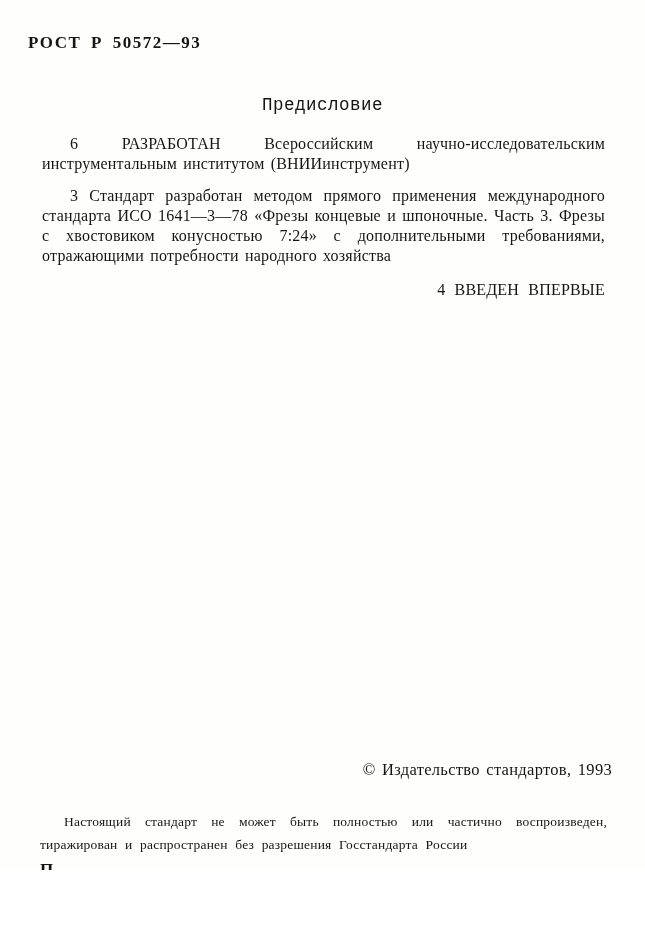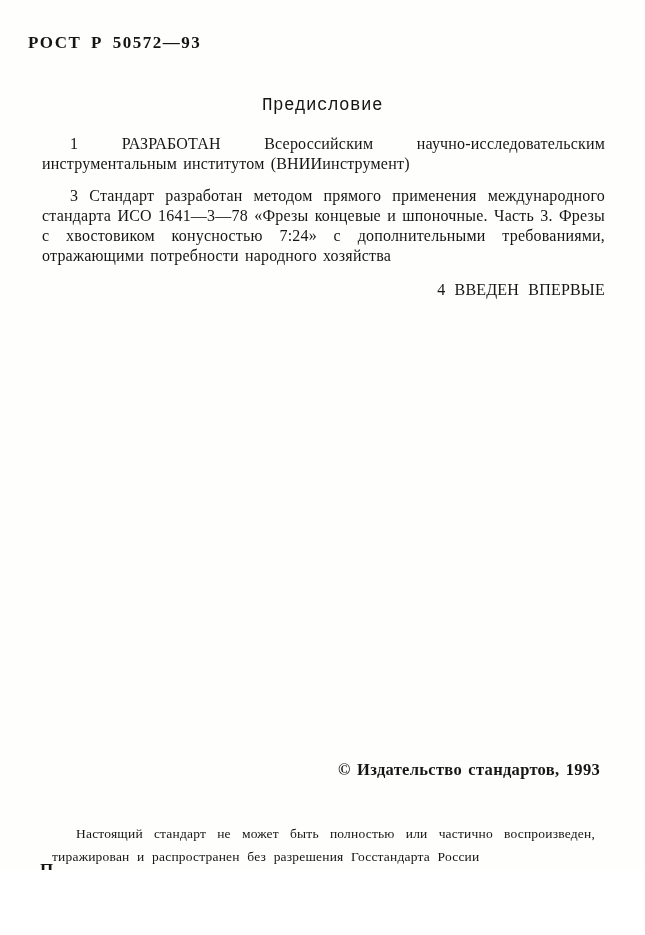--- a/index.html
+++ b/index.html
@@ -53,58 +53,57 @@
     word-spacing: 2px;
   }
   .para.last {
     margin-top: 14px;
     text-align: right;
     word-spacing: 5px;
   }
   .copyright {
     position: absolute;
     top: 760px;
-    right: 45px;
+    right: 33px;
     font-size: 16.5px;
     letter-spacing: 0.3px;
     word-spacing: 2px;
-    font-weight: bold;
   }
   .legal {
     position: absolute;
     top: 810px;
     left: 40px;
     right: 38px;
     font-size: 13.5px;
     line-height: 23px;
     text-align: justify;
     text-indent: 24px;
     letter-spacing: 0.2px;
     word-spacing: 4px;
-    margin: 12px;
+    margin: 0;
   }
   .page-marker {
     position: absolute;
     top: 860px;
     left: 40px;
     font-size: 17px;
     font-weight: 600;
   }
 </style>
 </head>
 <body>
 
 <div class="page">
 
   <div class="doc-header">РОСТ Р 50572—93</div>
 
   <h1 class="doc-title">Предисловие</h1>
 
   <div class="content">
-    <p class="para">1 РАЗРАБОТАН Всероссийским научно-исследовательским инструментальным институтом (ВНИИинструмент)</p>
+    <p class="para">6 РАЗРАБОТАН Всероссийским научно-исследовательским инструментальным институтом (ВНИИинструмент)</p>
     <p class="para">3 Стандарт разработан методом прямого применения международного стандарта ИСО 1641—3—78 «Фрезы концевые и шпоночные. Часть 3. Фрезы с хвостовиком конусностью 7:24» с дополнительными требованиями, отражающими потребности народного хозяйства</p>
     <p class="para last">4  ВВЕДЕН ВПЕРВЫЕ</p>
   </div>
 
   <div class="copyright">© Издательство стандартов, 1993</div>
 
   <p class="legal">Настоящий стандарт не может быть полностью или частично воспроизведен, тиражирован и распространен без разрешения Госстандарта России</p>
 
   <div class="page-marker">П</div>
 

